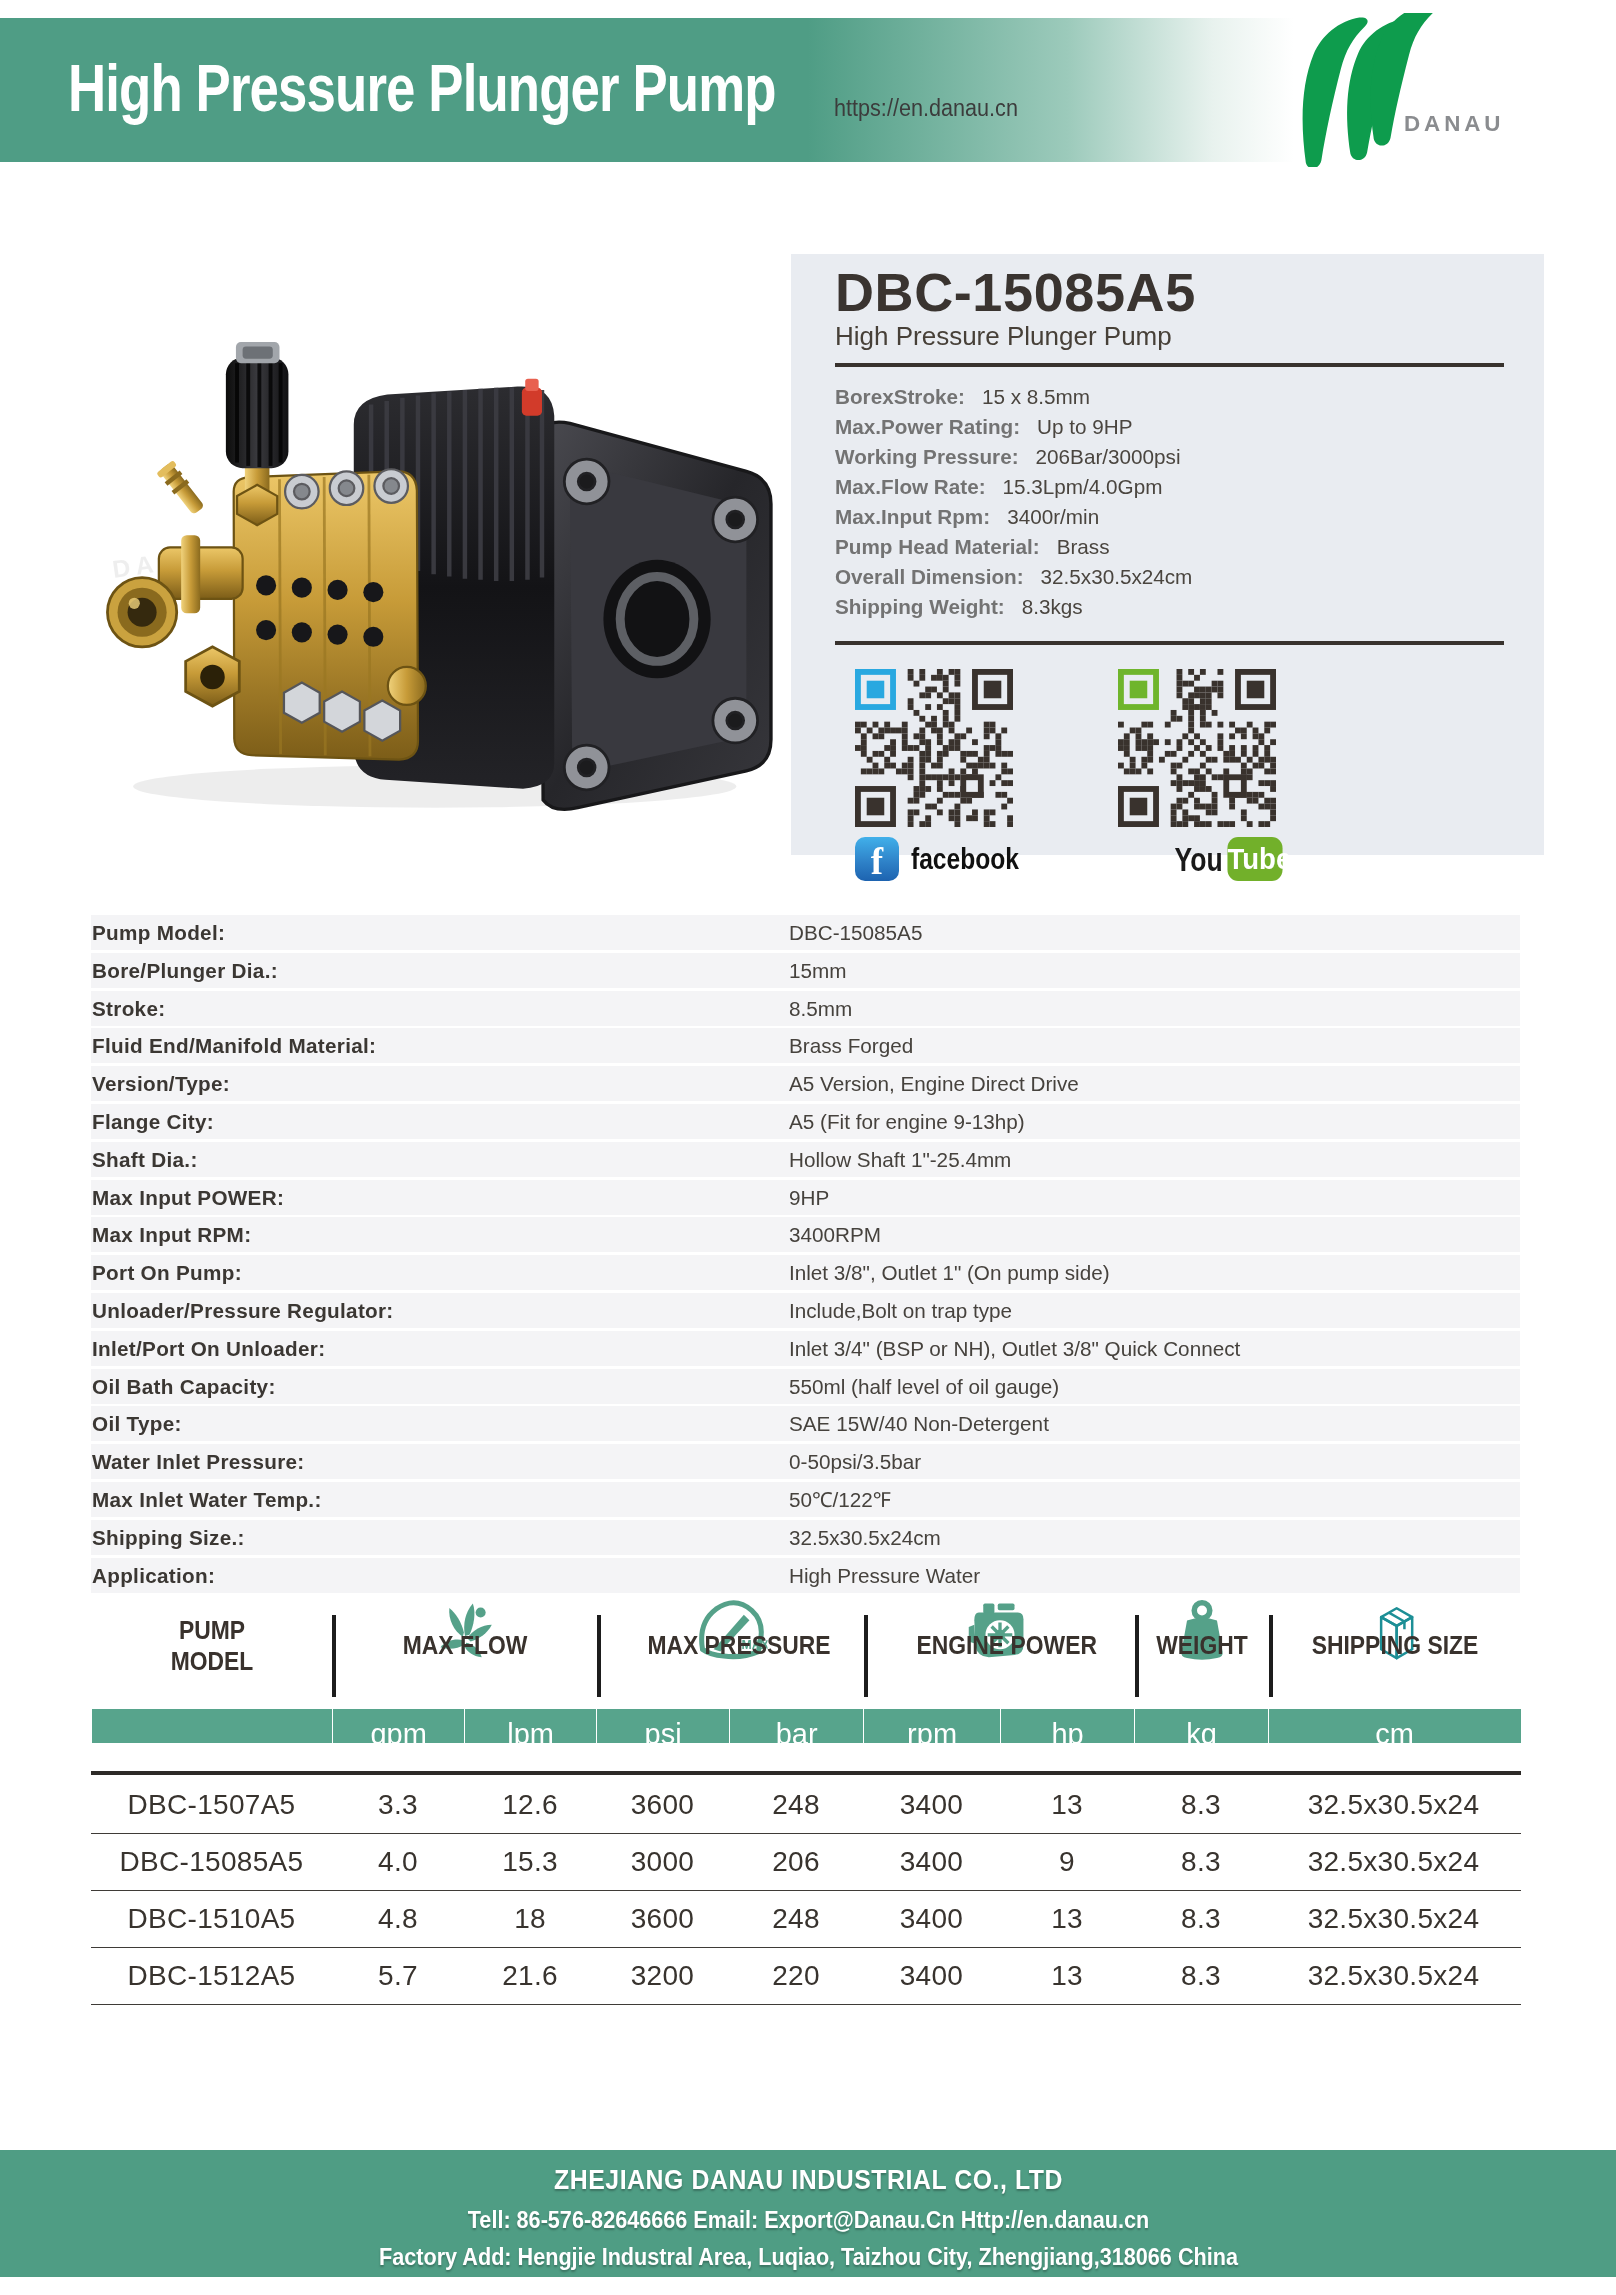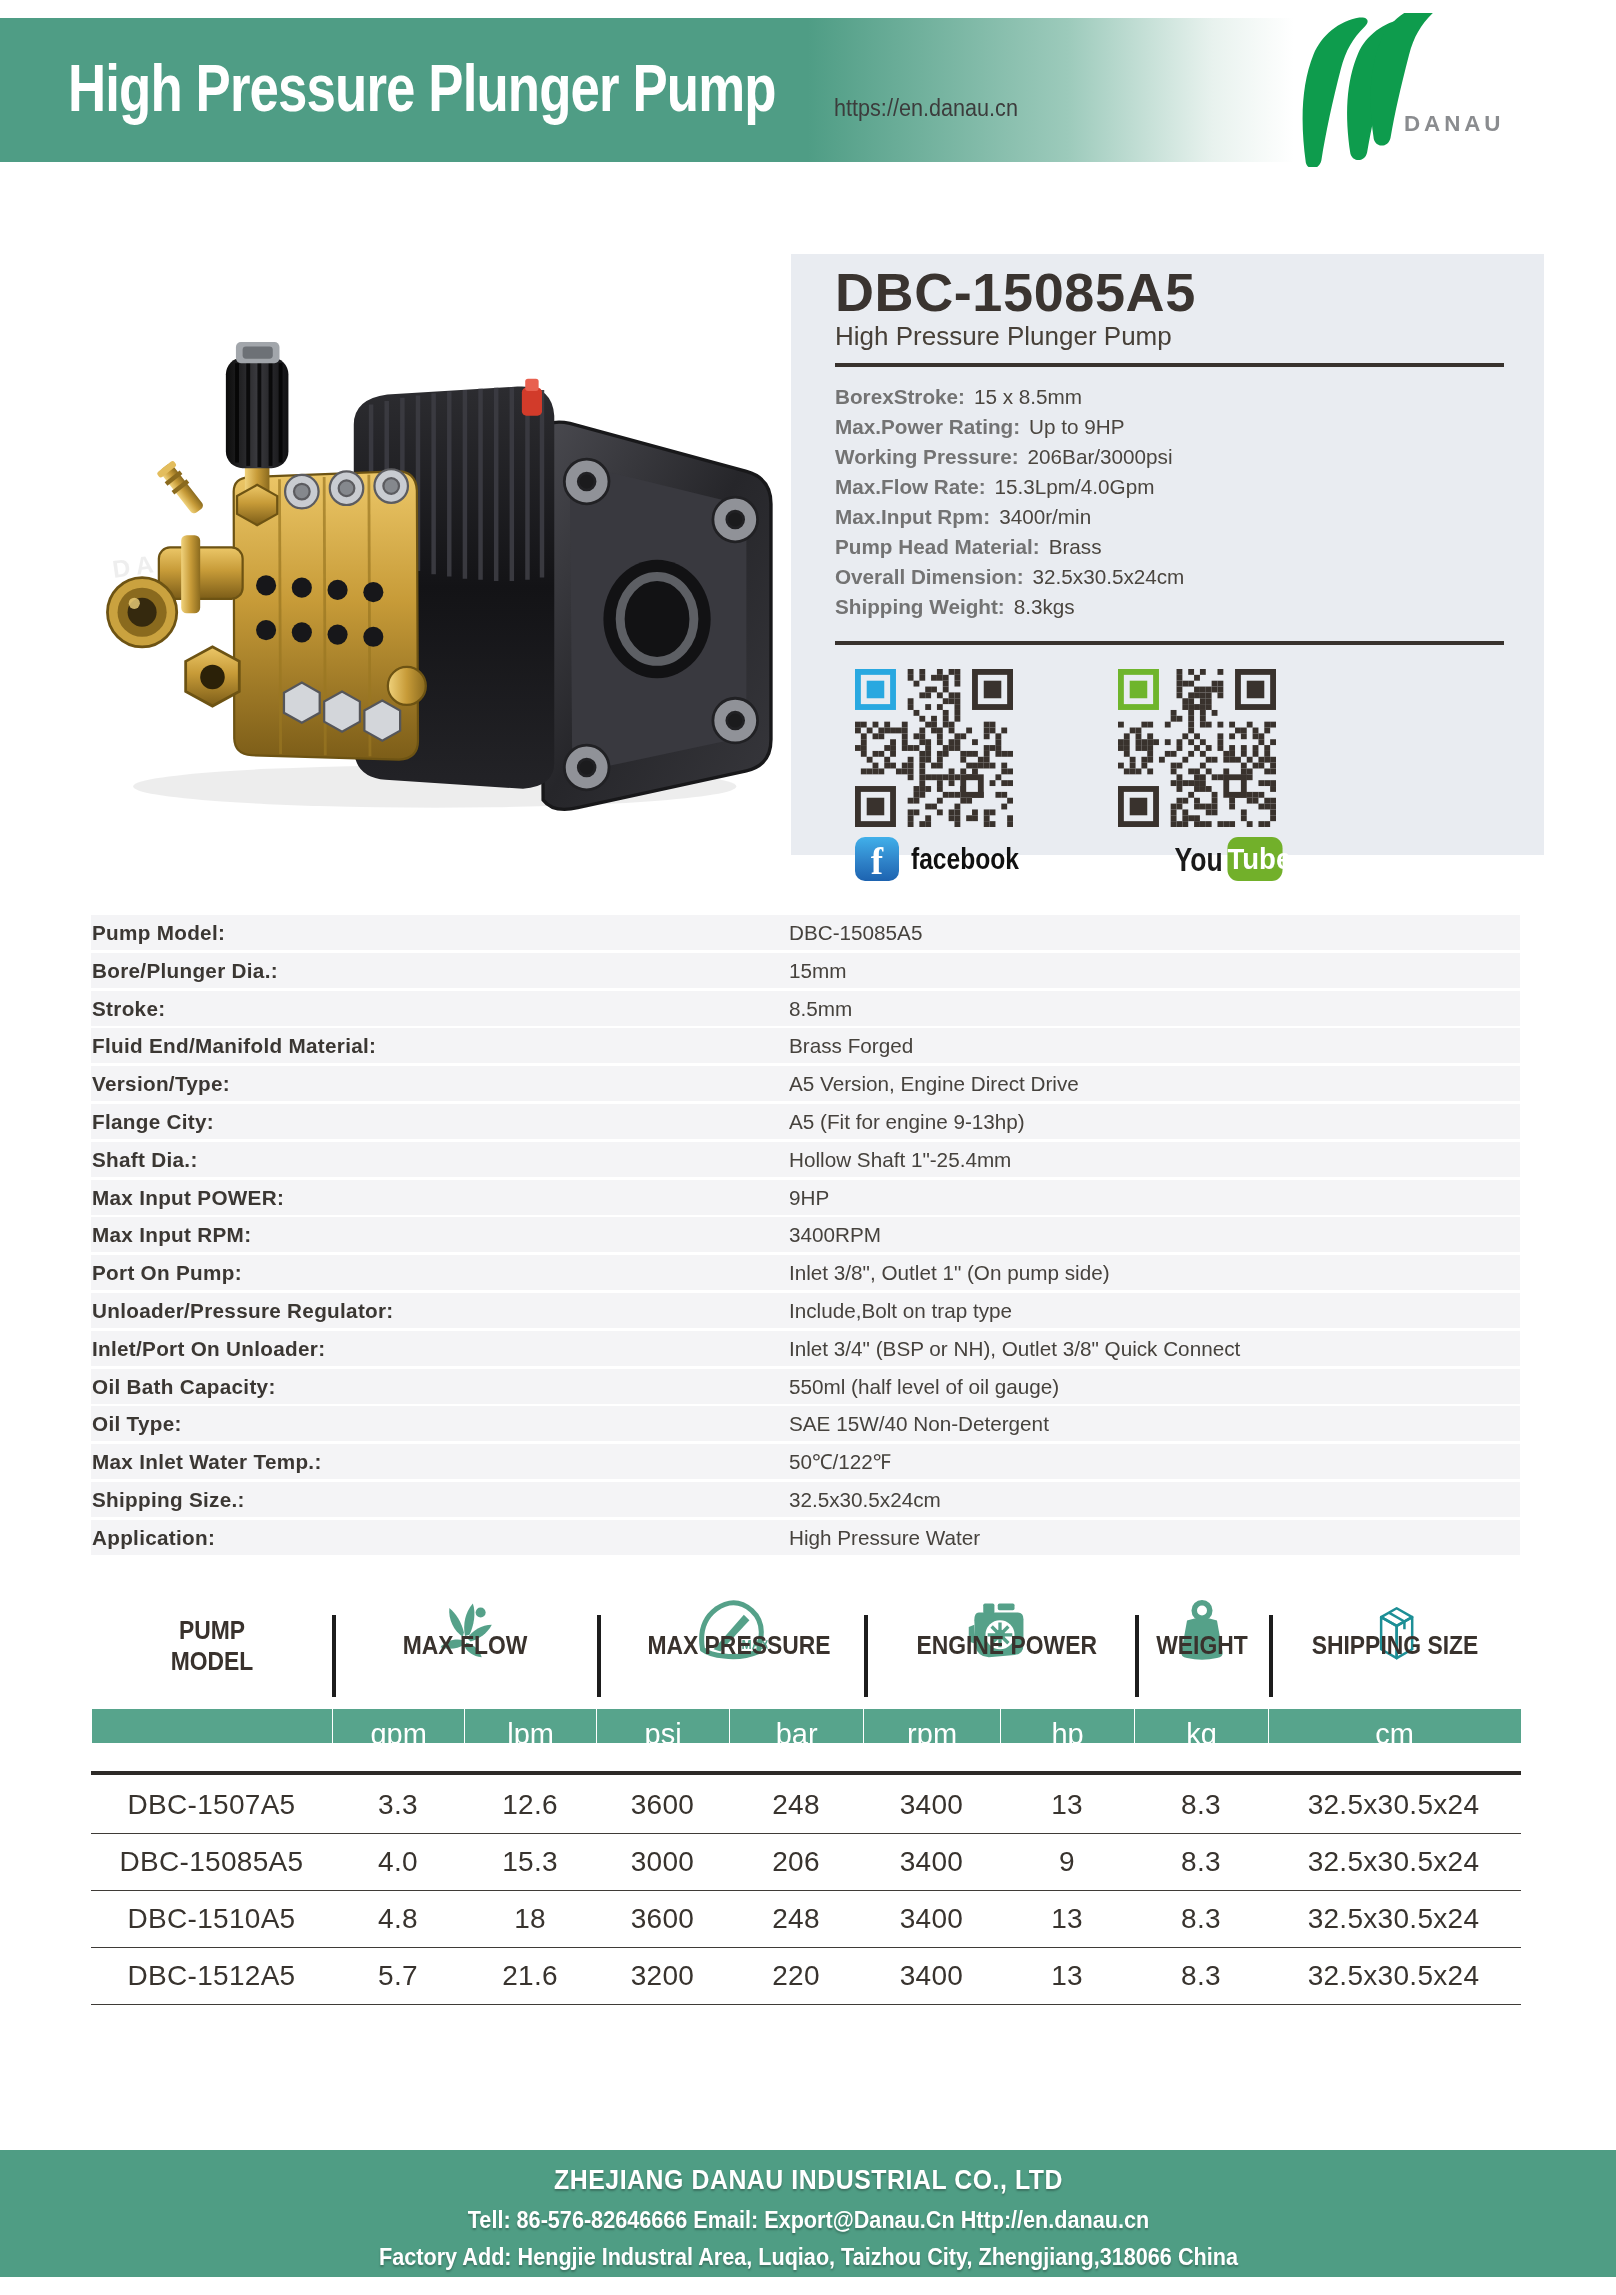--- a/index.html
+++ b/index.html
@@ -21,21 +21,21 @@
   
   .pump-art{position:absolute;left:49px;top:295px;}
   .info-panel{position:absolute;left:791px;top:254px;width:753px;height:601px;
     background:#e9ecf1;box-sizing:border-box;padding:10px 39px 0 44px;color:#3a3430;}
   .info-title{font-size:54px;font-weight:bold;letter-spacing:0.6px;line-height:56px;}
   .info-sub{font-size:26px;color:#474038;line-height:29px;margin-top:2.2px;}
   .info-divider{width:669px;height:3.9px;background:#38322e;margin-top:12.3px;}
   .spec-lines{margin-top:14.5px;}
   .spec-line{height:30px;font-size:20.7px;line-height:30px;white-space:nowrap;}
   .spec-line .lab{font-weight:bold;color:#737373;}
-  .spec-line .val{color:#4a453f;margin-left:9px;}
+  .spec-line .val{color:#4a453f;margin-left:17px;}
   .qr-row{display:flex;padding-left:20px;margin-top:24.6px;}
   .qr-box{width:158px;height:158px;background:#e9ecf1;}
   .qr-box + .qr-box{margin-left:105px;}
   .social-row{display:flex;align-items:center;padding-left:20px;margin-top:7.8px;height:48px;}
   .fb-group{display:flex;align-items:center;}
   .fb-badge{width:44px;height:44px;border-radius:10px;
     background:linear-gradient(180deg,#41b0ea 0%,#2f83c9 55%,#1d63b0 100%);
     color:#fff;font-weight:bold;font-size:37px;text-align:center;line-height:49px;
     font-family:"Liberation Serif",serif;}
   .fb-label{font-size:30px;font-weight:bold;color:#111;margin-left:12.3px;
@@ -781,20 +781,24 @@
       </div>
       <div class="spec-row">
         <span class="lab">Oil Bath Capacity:</span>
         <span class="val">550ml (half level of oil gauge)</span>
       </div>
       <div class="spec-row">
         <span class="lab">Oil Type:</span>
         <span class="val">SAE 15W/40 Non-Detergent</span>
       </div>
       <div class="spec-row">
+        <span class="lab">Water Inlet Pressure:</span>
+        <span class="val">0-50psi/3.5bar</span>
+      </div>
+      <div class="spec-row">
         <span class="lab">Max Inlet Water Temp.:</span>
         <span class="val">50℃/122℉</span>
       </div>
       <div class="spec-row">
         <span class="lab">Shipping Size.:</span>
         <span class="val">32.5x30.5x24cm</span>
       </div>
       <div class="spec-row">
         <span class="lab">Application:</span>
         <span class="val">High Pressure Water</span>

